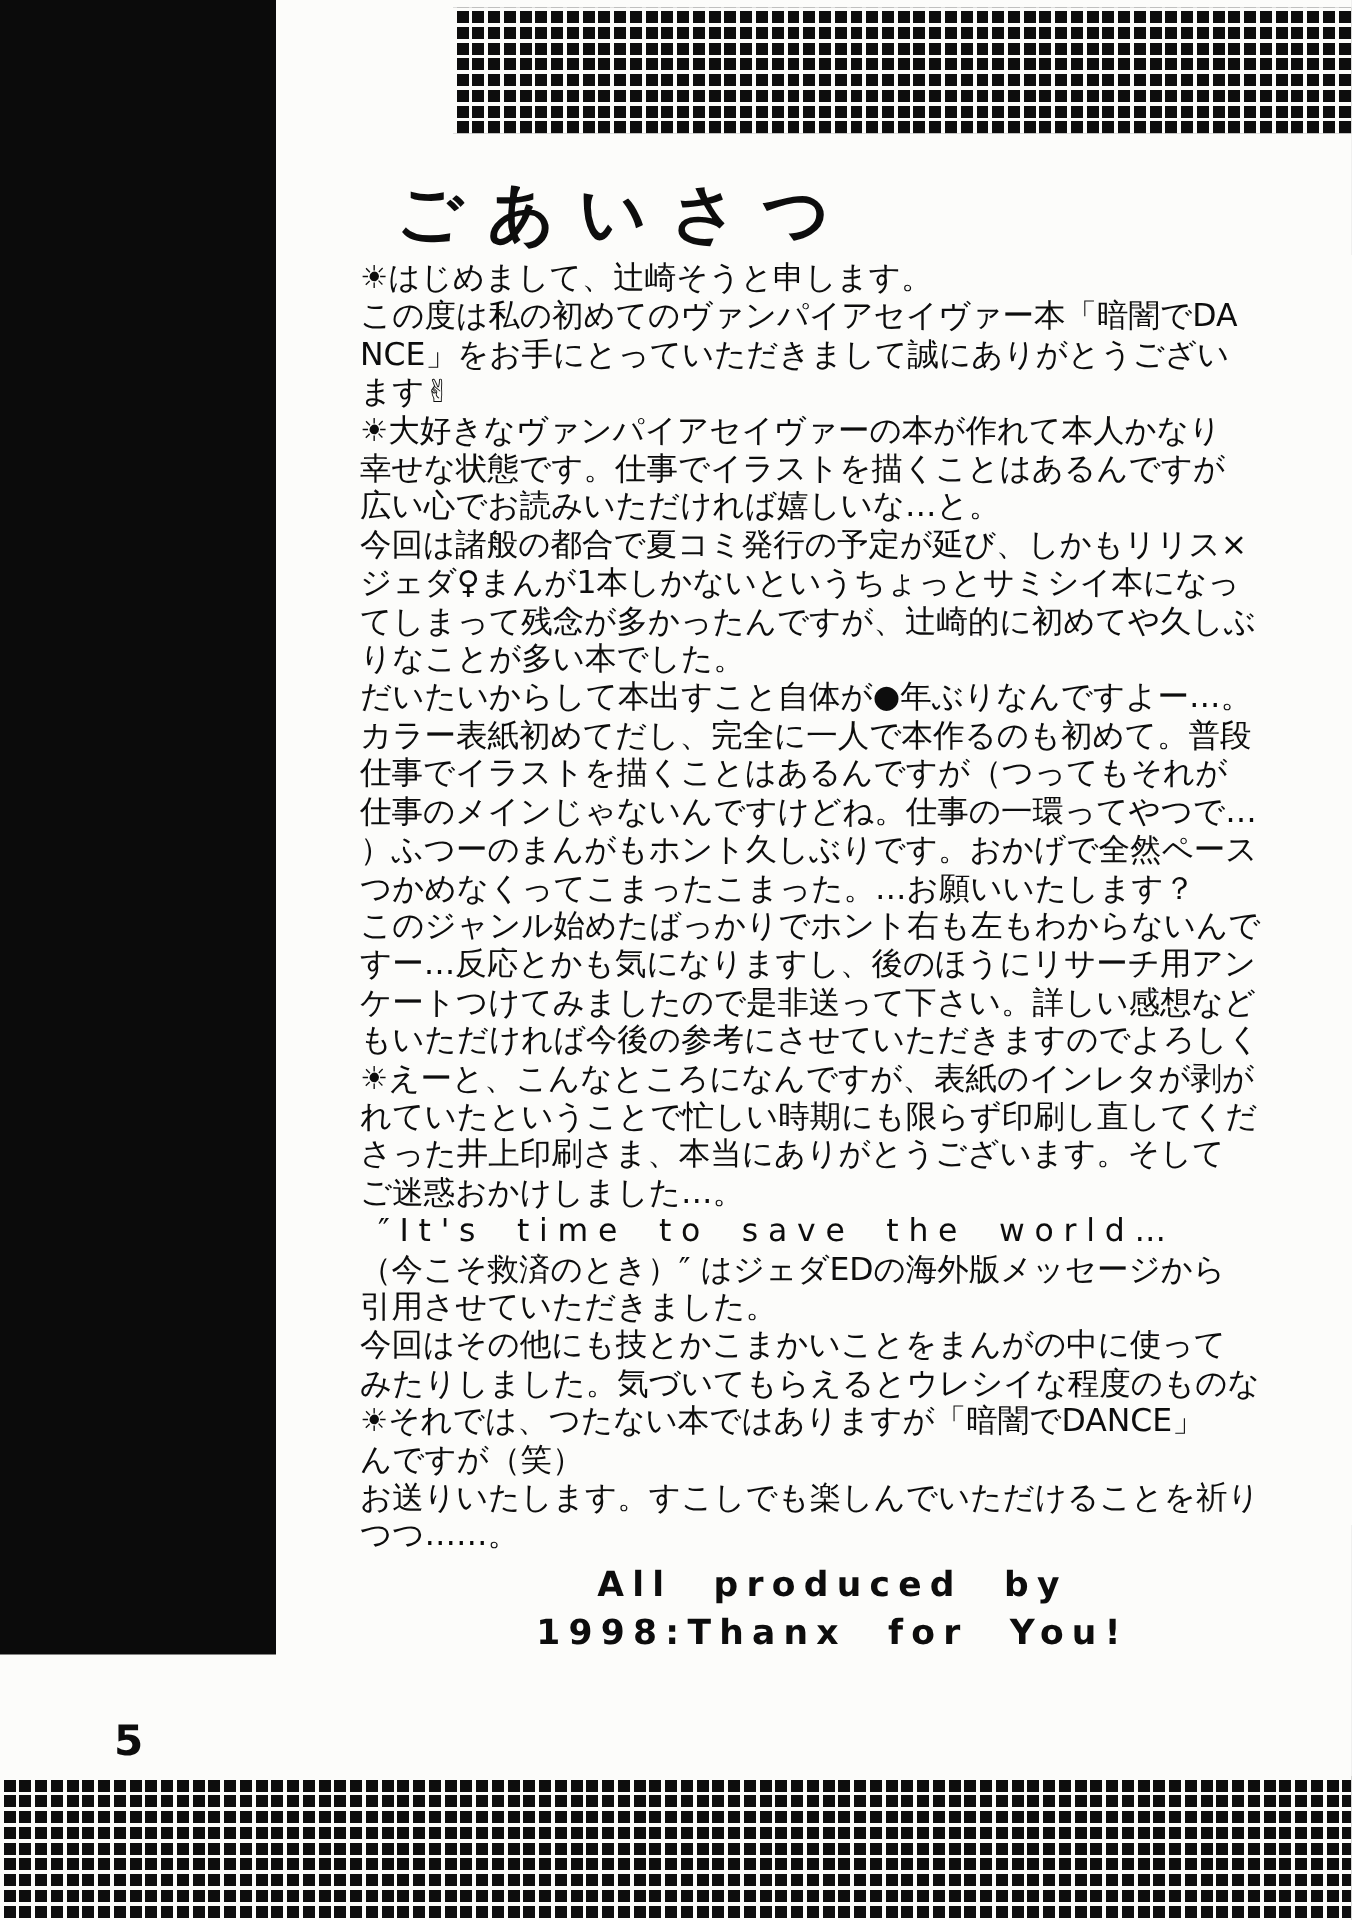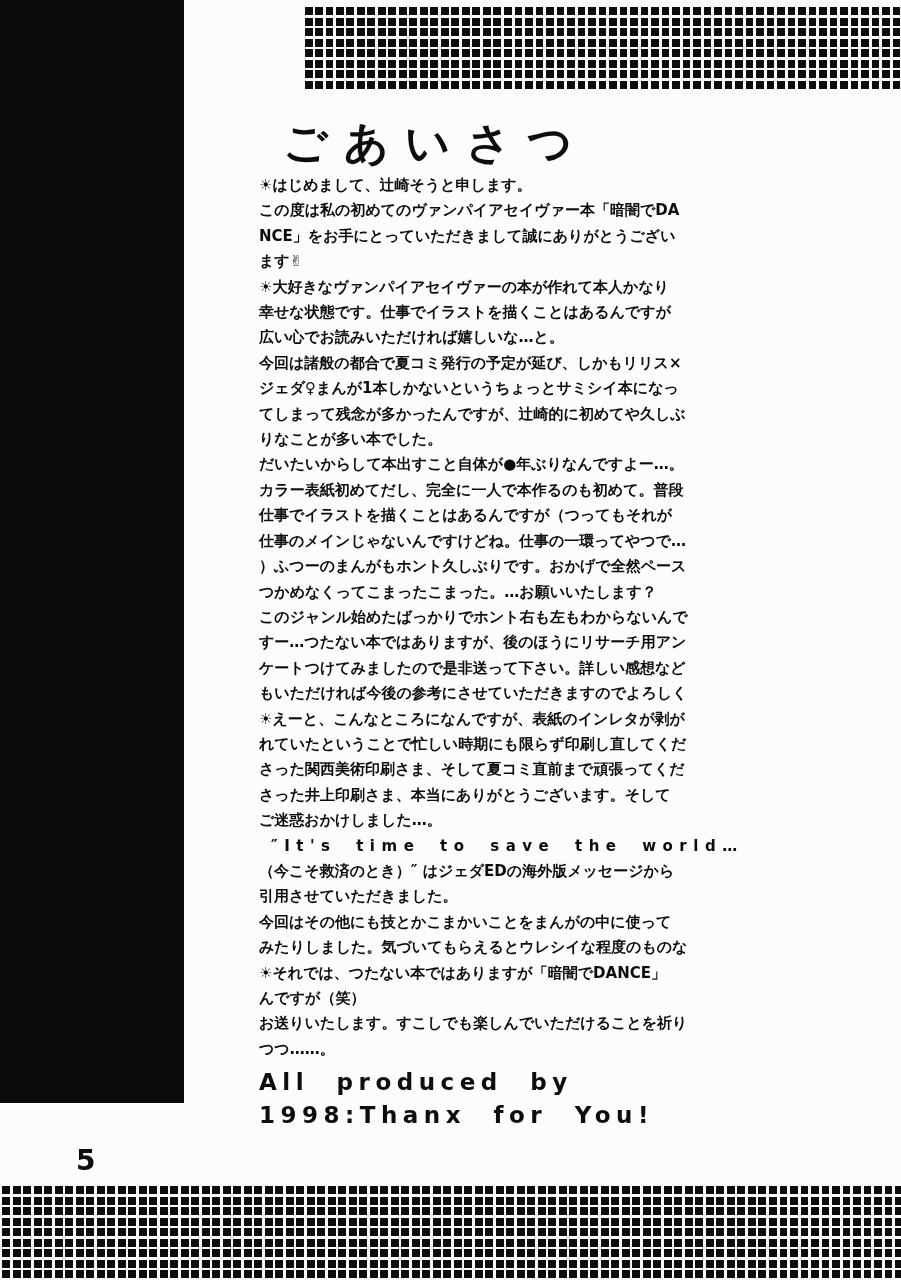--- a/index.html
+++ b/index.html
@@ -44,43 +44,42 @@
       repeating-linear-gradient(to bottom,#fcfcfa 0 2.5px,transparent 2.5px 10.5px);
   }
   .top-bar{left:302px;top:5px;width:599px;height:84px;}
   .bottom-bar{left:0;top:1184px;width:901px;height:96px;}
 
   
   .content{
     position:absolute;
     left:240px;top:120px;
     width:634px;
-    margin-left:19px;
   }
   h1.title{
     margin:0 0 7px 24px;
     font-size:44px;
     line-height:46px;
     letter-spacing:16px;
     font-weight:bold;
   }
   .bline{
-    font-size:15px;
+    font-size:21px;
     line-height:25.4px;
-    font-weight:bold;
+    font-weight:normal;
     white-space:nowrap;
   }
   .bline.latin{
     letter-spacing:6.5px;
     word-spacing:8px;
     padding-left:12px;
   }
   .credits{
     margin-top:4px;
-    text-align:left;
+    text-align:center;
     font-weight:bold;
     font-size:23px;
     line-height:32.5px;
     letter-spacing:5.5px;
     word-spacing:14px;
     padding-right:4px;
   }
 
   .page-number{
     position:absolute;
@@ -116,26 +115,25 @@
         <div class="bline">ジェダ♀まんが1本しかないというちょっとサミシイ本になっ</div>
         <div class="bline">てしまって残念が多かったんですが、辻崎的に初めてや久しぶ</div>
         <div class="bline">りなことが多い本でした。</div>
         <div class="bline">だいたいからして本出すこと自体が●年ぶりなんですよー…。</div>
         <div class="bline">カラー表紙初めてだし、完全に一人で本作るのも初めて。普段</div>
         <div class="bline">仕事でイラストを描くことはあるんですが（つってもそれが</div>
         <div class="bline">仕事のメインじゃないんですけどね。仕事の一環ってやつで…</div>
         <div class="bline">）ふつーのまんがもホント久しぶりです。おかげで全然ペース</div>
         <div class="bline">つかめなくってこまったこまった。…お願いいたします？</div>
         <div class="bline">このジャンル始めたばっかりでホント右も左もわからないんで</div>
-        <div class="bline">すー…つたない本ではありますが、後のほうにリサーチ用アン</div>
+        <div class="bline">すー…反応とかも気になりますし、後のほうにリサーチ用アン</div>
         <div class="bline">ケートつけてみましたので是非送って下さい。詳しい感想など</div>
         <div class="bline">もいただければ今後の参考にさせていただきますのでよろしく</div>
         <div class="bline">☀えーと、こんなところになんですが、表紙のインレタが剥が</div>
         <div class="bline">れていたということで忙しい時期にも限らず印刷し直してくだ</div>
-        <div class="bline">さった関西美術印刷さま、そして夏コミ直前まで頑張ってくだ</div>
         <div class="bline">さった井上印刷さま、本当にありがとうございます。そして</div>
         <div class="bline">ご迷惑おかけしました…。</div>
         <div class="bline latin">″It's time to save the world…</div>
         <div class="bline">（今こそ救済のとき）″ はジェダEDの海外版メッセージから</div>
         <div class="bline">引用させていただきました。</div>
         <div class="bline">今回はその他にも技とかこまかいことをまんがの中に使って</div>
         <div class="bline">みたりしました。気づいてもらえるとウレシイな程度のものな</div>
         <div class="bline">☀それでは、つたない本ではありますが「暗闇でDANCE」</div>
         <div class="bline">んですが（笑）</div>
         <div class="bline">お送りいたします。すこしでも楽しんでいただけることを祈り</div>

